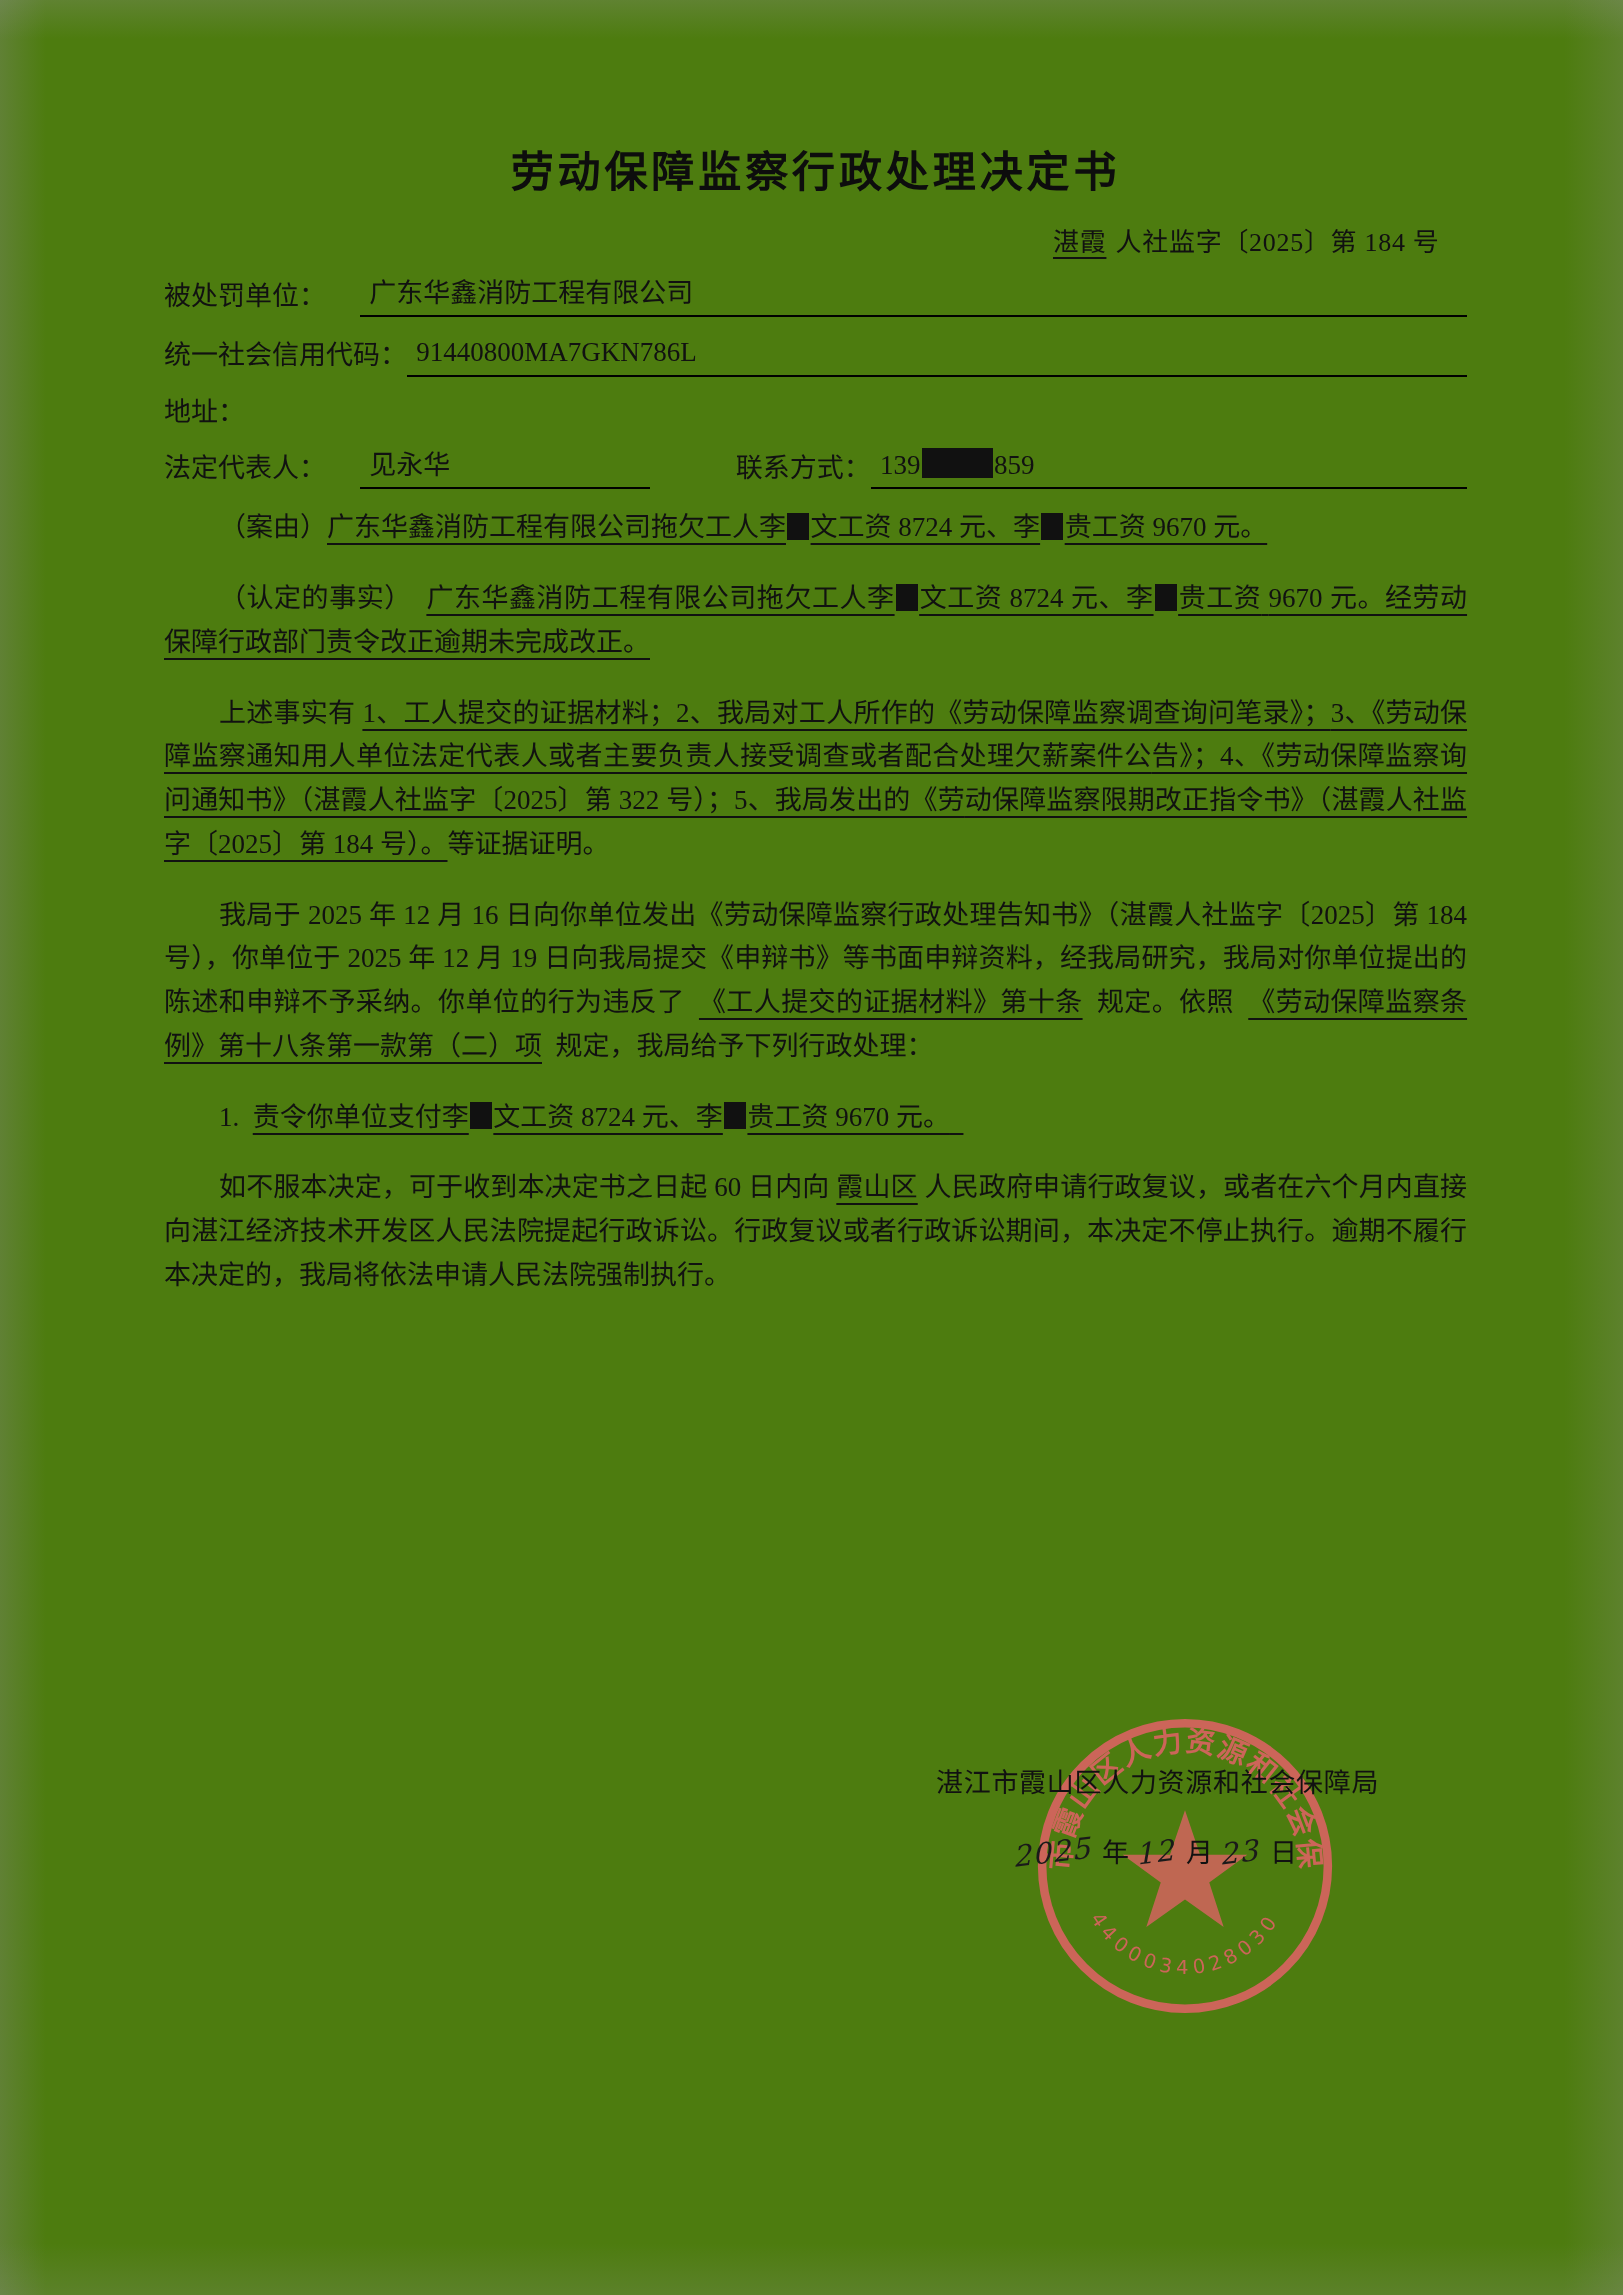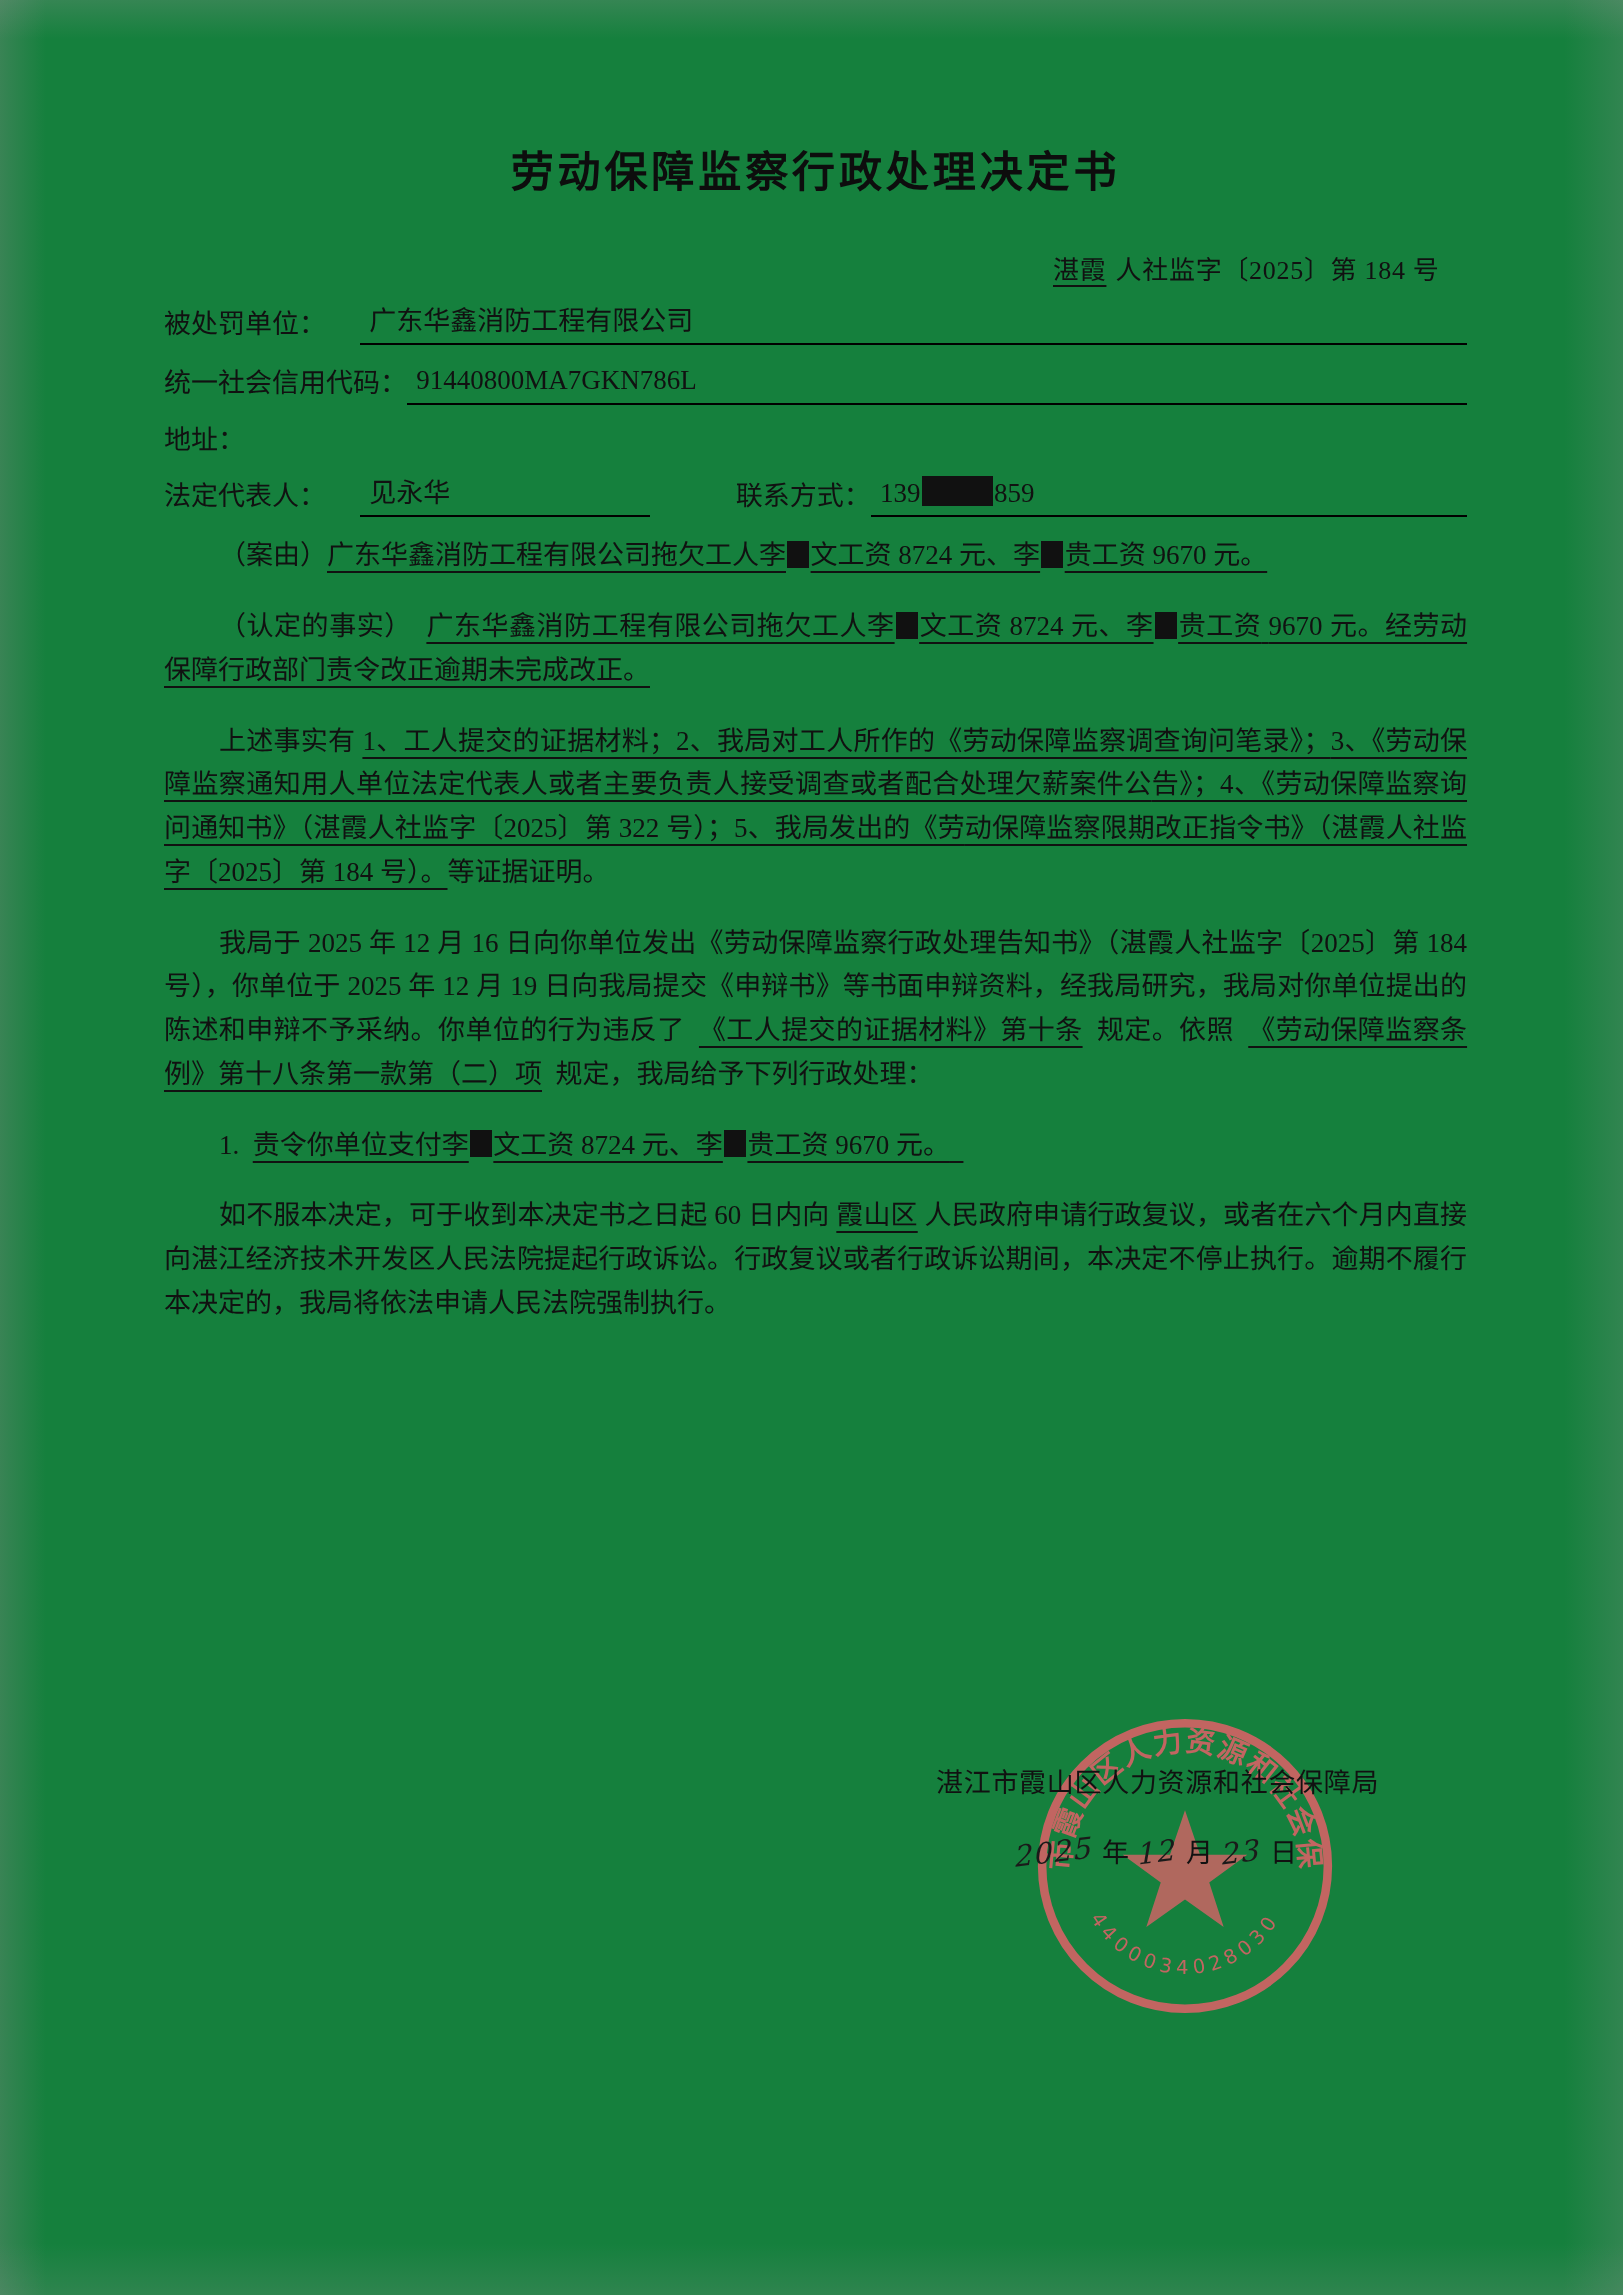--- a/index.html
+++ b/index.html
@@ -4,21 +4,21 @@
 <style>
   html, body {
     margin: 0;
     padding: 0;
     background: #8a8a8a;
   }
   .page {
     position: relative;
     width: 1623px;
     height: 2295px;
-    background: #15803d;
+    background: #4d7c0f;
     margin: 0 auto;
     overflow: hidden;
     font-family: "Liberation Serif", "DejaVu Serif", serif;
     color: #111111;
     box-sizing: border-box;
   }
   
   .scan-edge-left {
     position: absolute;
     left: 0; top: 0;
@@ -59,21 +59,21 @@
     text-align: center;
     font-family: "DejaVu Sans", "Liberation Sans", sans-serif;
     font-weight: bold;
     font-size: 43px;
     letter-spacing: 3.9px;
     margin: 39px 0 0 0;
     color: #0d0d0d;
   }
 
   .doc-number-row {
-    margin-top: 50px;
+    margin-top: 22px;
     text-align: right;
     padding-right: 27.5px;
     font-size: 26px;
     letter-spacing: 0.7px;
   }
   .doc-number-row .fill {
     text-decoration: underline;
     text-underline-offset: 5.9px;
     padding: 0 9.2px;
   }

